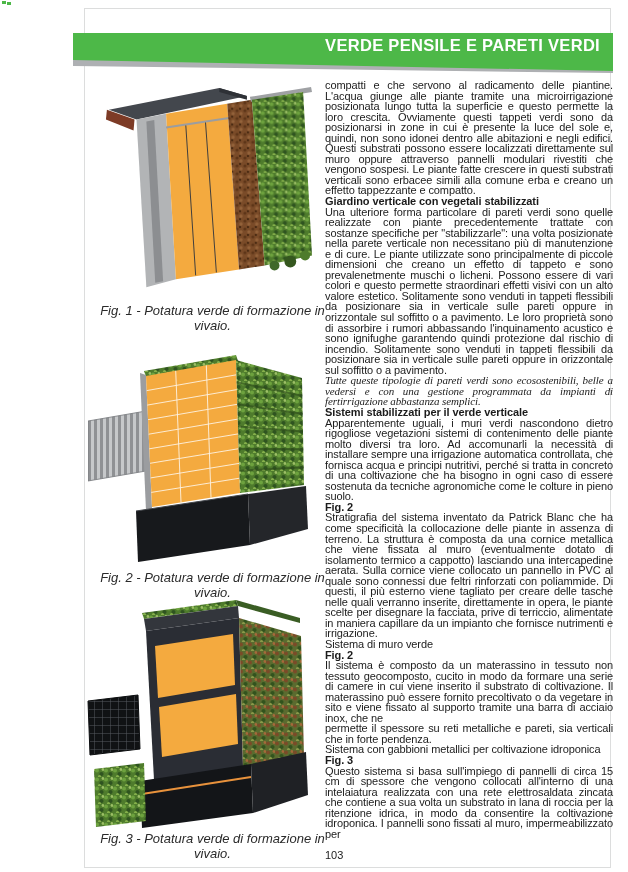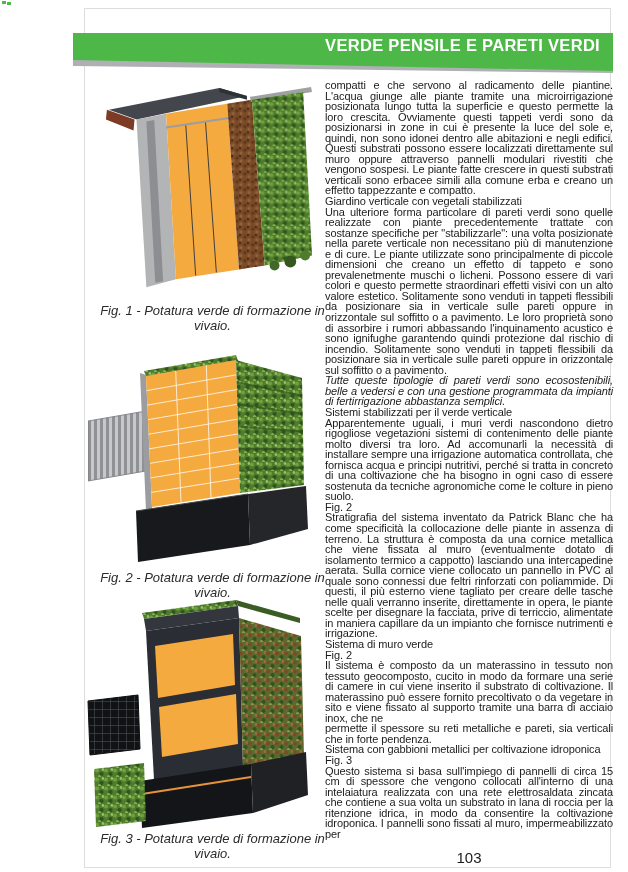--- a/index.html
+++ b/index.html
@@ -17,26 +17,26 @@
   .fig{position:absolute;}
   .fig1{left:101px;top:84px;}
   .fig2{left:88px;top:345px;}
   .fig3{left:86px;top:597px;}
   .caption{position:absolute;left:100px;width:225px;text-align:center;
         font-style:italic;font-size:13px;color:#2a2a2a;}
   .cap1{top:303px;} .cap2{top:570px;} .cap3{top:831px;}
   .col{position:absolute;left:325px;top:80px;width:288px;font-size:11px;
         line-height:10.55px;text-align:justify;letter-spacing:-0.1px;}
   .col p{margin:0;}
-  .h{font-weight:normal;}
+  .h{font-weight:bold;}
   .it{font-style:italic;}
-  .mt8{margin-top:8px;} .mt9{margin-top:9px;} .mt12{margin-top:12px;}
+  .mt8{margin-top:8px;} .mt9{margin-top:9px;} .mt12{margin-top:12px;font-family:Liberation Serif, serif;}
   .mt16{margin-top:16px;} .mt18{margin-top:18px;}
-  .page-num{position:absolute;left:325px;top:849px;width:288px;text-align:center;
-        font-size:15px;color:#1b1b1b;}
+  .page-num{position:absolute;left:325px;top:849px;width:288px;text-align:left;
+        font-size:11px;color:#1b1b1b;}
 </style>
 </head>
 <body>
 
 <div class="page">
 
   <div class="page-frame"></div>
   <div class="crop-mark crop-a"></div>
   <div class="crop-mark crop-b"></div>
 

